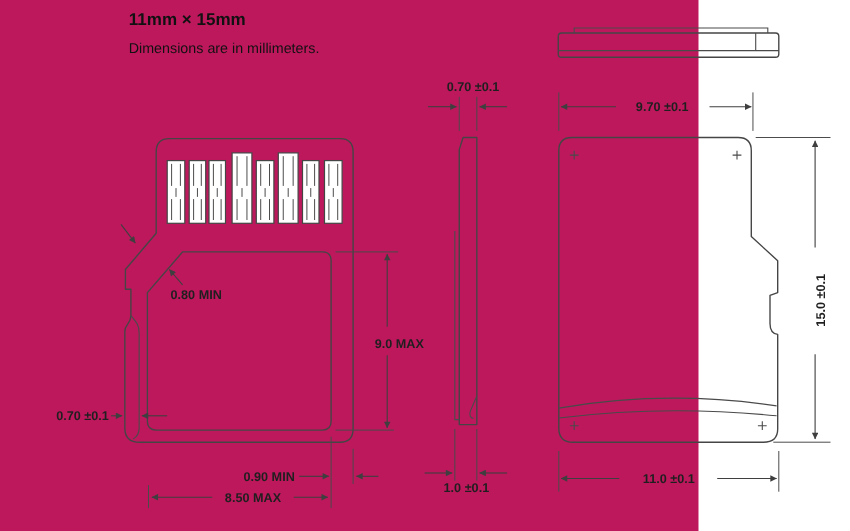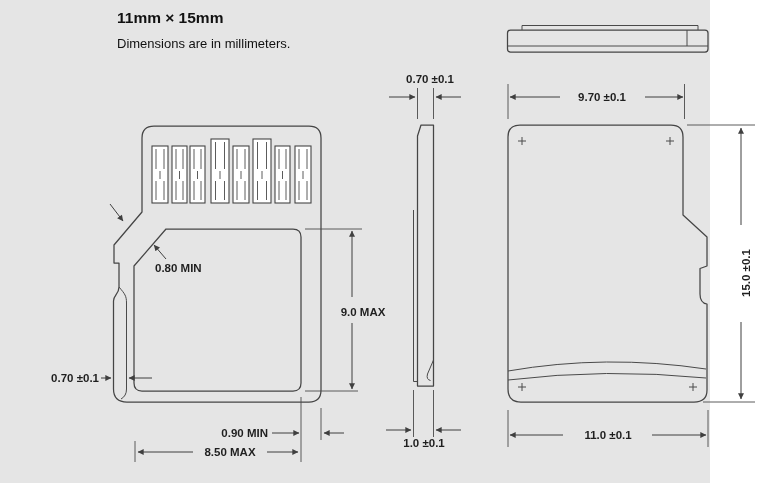--- a/index.html
+++ b/index.html
@@ -1,16 +1,16 @@
 <!DOCTYPE html>
 <html><head>
 <meta charset="utf-8">
 <style>
   html,body{margin:0;padding:0;background:#ffffff;}
-  .stage{position:relative;width:710px;height:483px;background:#e5e5e5;font-family:"Liberation Sans",sans-serif;}
+  .stage{position:relative;width:635px;height:483px;background:#be185d;font-family:"Liberation Sans",sans-serif;}
   svg{display:block;}
   .outline{fill:none;stroke:#454545;stroke-width:1.25;stroke-linejoin:round;}
   .thin{fill:none;stroke:#4a4a4a;stroke-width:1;}
   .dim{fill:none;stroke:#3f3f3f;stroke-width:1;}
   .ext{fill:none;stroke:#4a4a4a;stroke-width:0.9;}
   .pin-rect{fill:#fff;stroke:#454545;stroke-width:1.1;}
   .pin-detail{fill:none;stroke:#4a4a4a;stroke-width:0.9;}
   .dimtxt{fill:#1f1f1f;font-size:11.5px;font-weight:700;}
   .title{fill:#111;font-size:15.5px;font-weight:700;}
   .subtitle{fill:#111;font-size:13px;font-weight:400;}

